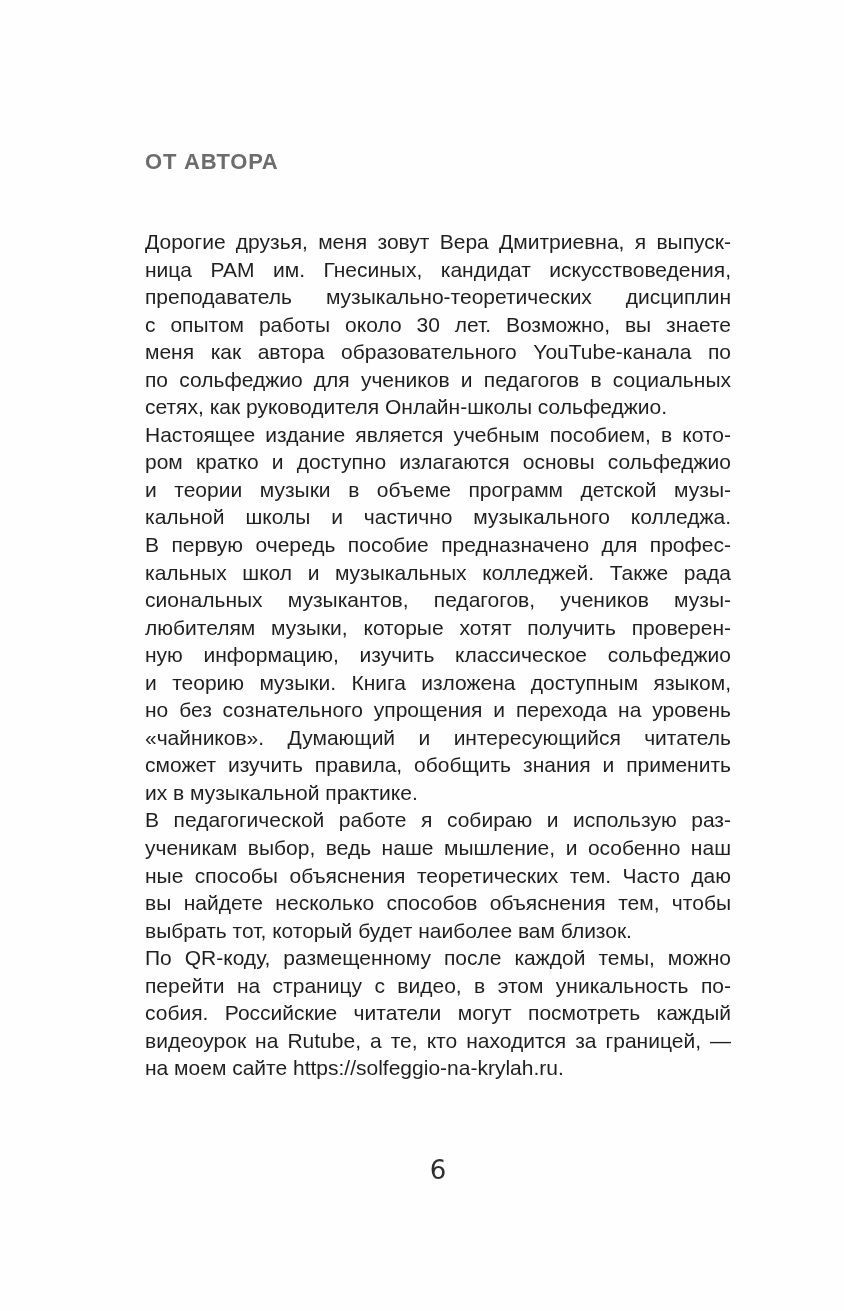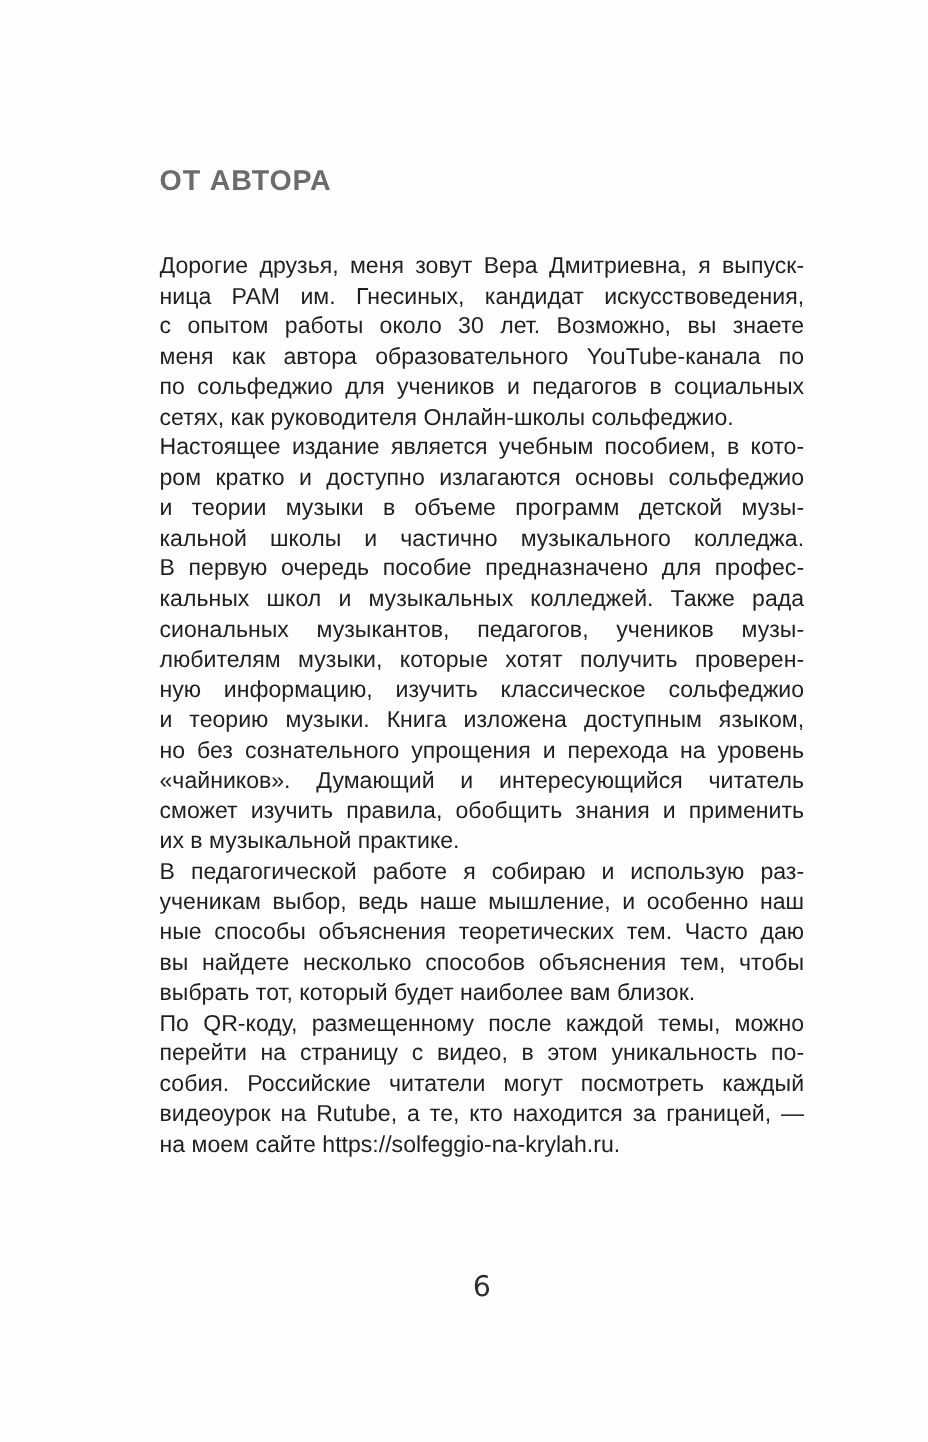--- a/index.html
+++ b/index.html
@@ -18,21 +18,21 @@
     position: absolute;
     inset: 0;
     background: #fefefe;
   }
   .heading {
     position: absolute;
     left: 145px;
     top: 149px;
     margin: 0;
     font-family: "Liberation Sans", sans-serif;
-    font-size: 26px;
+    font-size: 22px;
     font-weight: 700;
     letter-spacing: 0.8px;
     color: #6c6c6c;
   }
   .body-text {
     position: absolute;
     left: 145px;
     top: 228px;
     width: 586px;
     color: #1f1f1f;
@@ -70,20 +70,21 @@
 <body style="background: rgb(254, 254, 254);">
 
 <div class="sheet">
 
   <h1 class="heading" style="color: rgb(108, 108, 108);">ОТ АВТОРА</h1>
 
   <div class="body-text" id="body-text" style="color: rgb(31, 31, 31);">
       <div class="paragraph">
         <div class="line">Дорогие друзья, меня зовут Вера Дмитриевна, я выпуск-</div>
         <div class="line">ница РАМ им. Гнесиных, кандидат искусствоведения,</div>
+        <div class="line">преподаватель музыкально-теоретических дисциплин</div>
         <div class="line">с опытом работы около 30 лет. Возможно, вы знаете</div>
         <div class="line">меня как автора образовательного YouTube-канала по</div>
         <div class="line">по сольфеджио для учеников и педагогов в социальных</div>
         <div class="line last">сетях, как руководителя Онлайн-школы сольфеджио.</div>
       </div>
       <div class="paragraph">
         <div class="line">Настоящее издание является учебным пособием, в кото-</div>
         <div class="line">ром кратко и доступно излагаются основы сольфеджио</div>
         <div class="line">и теории музыки в объеме программ детской музы-</div>
         <div class="line">кальной школы и частично музыкального колледжа.</div>

